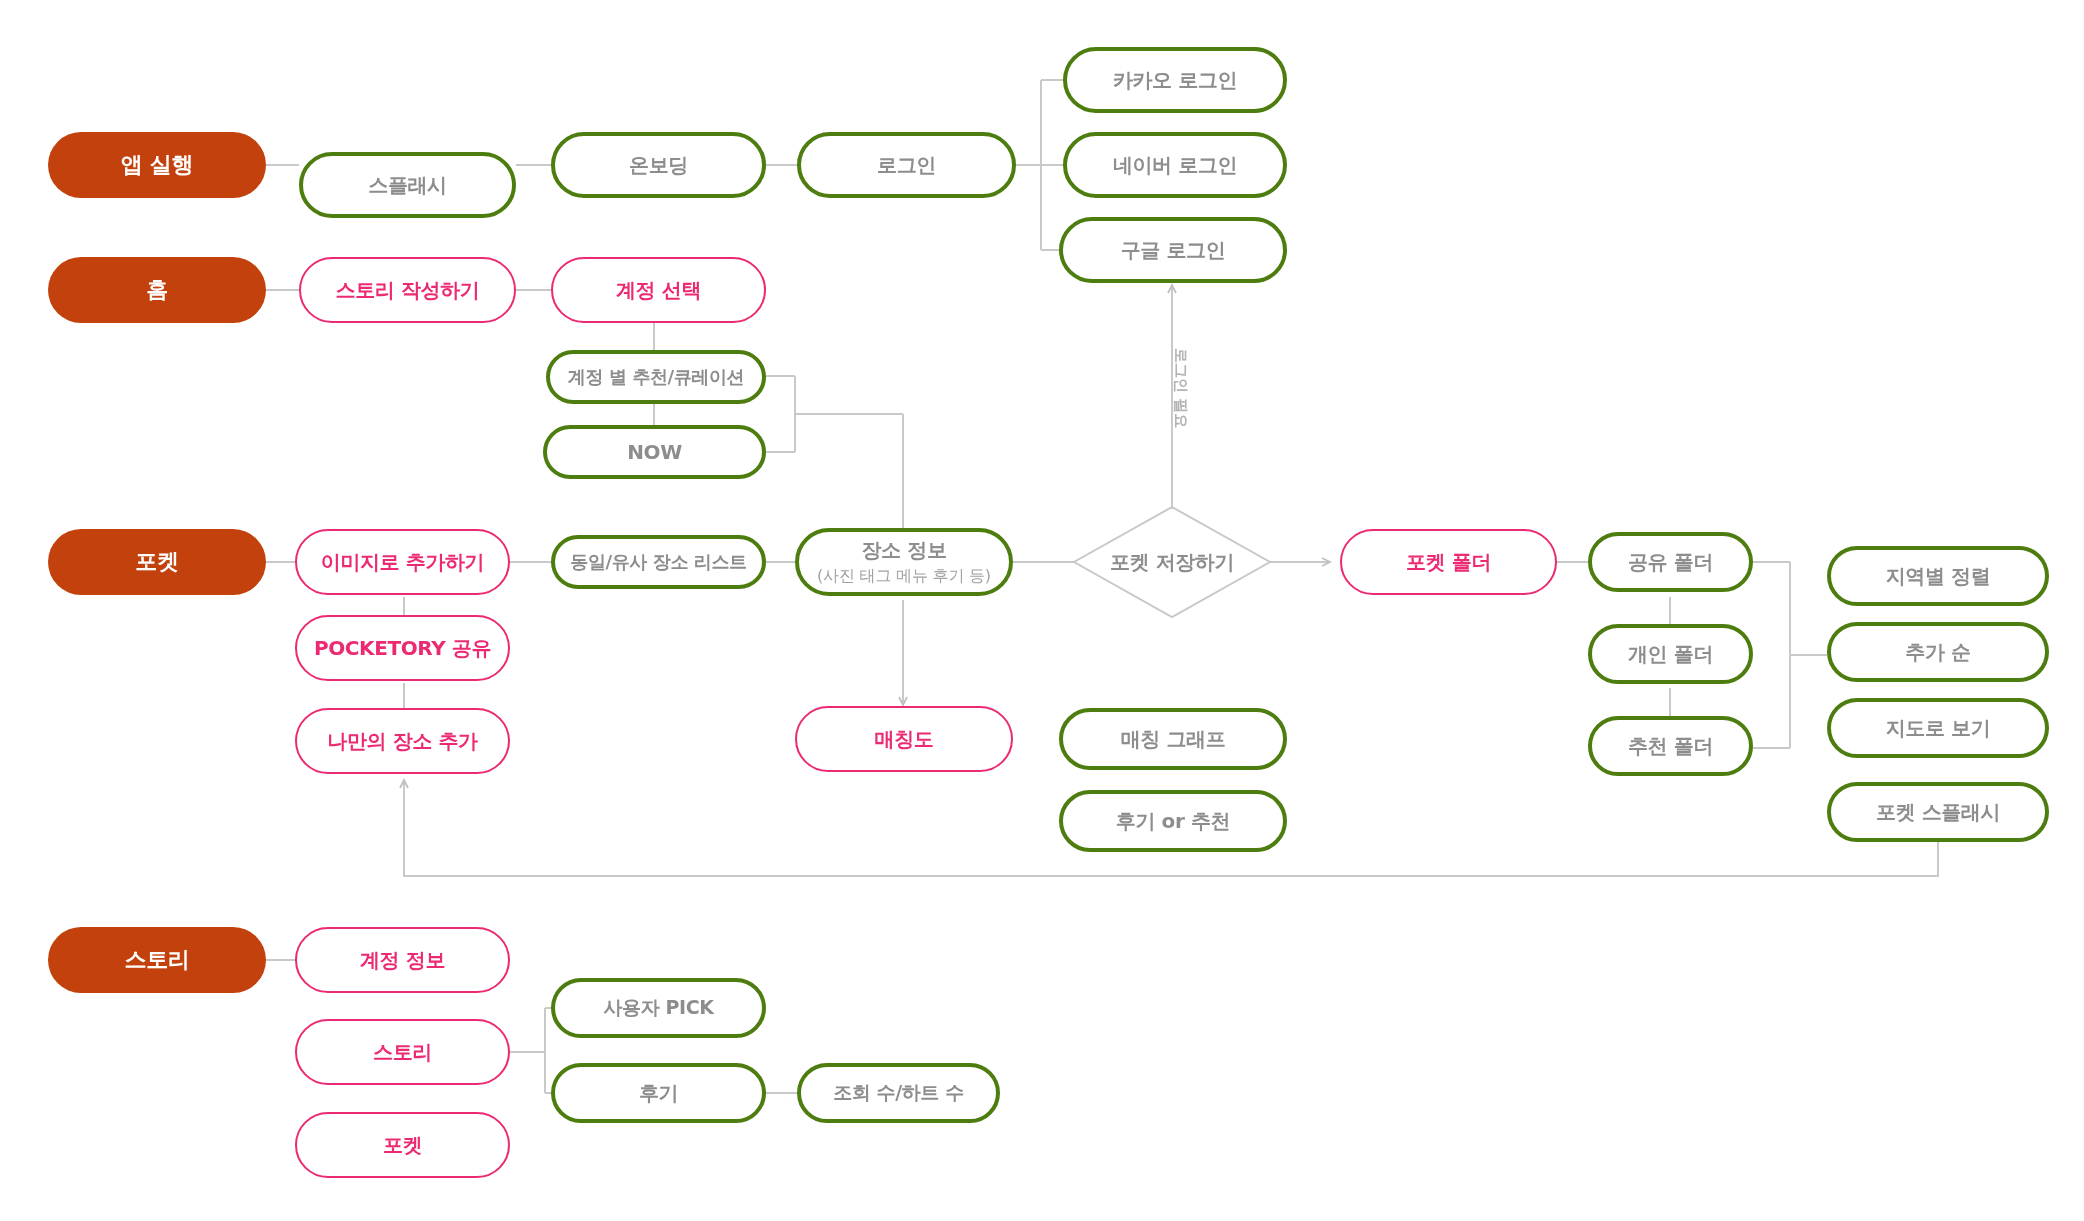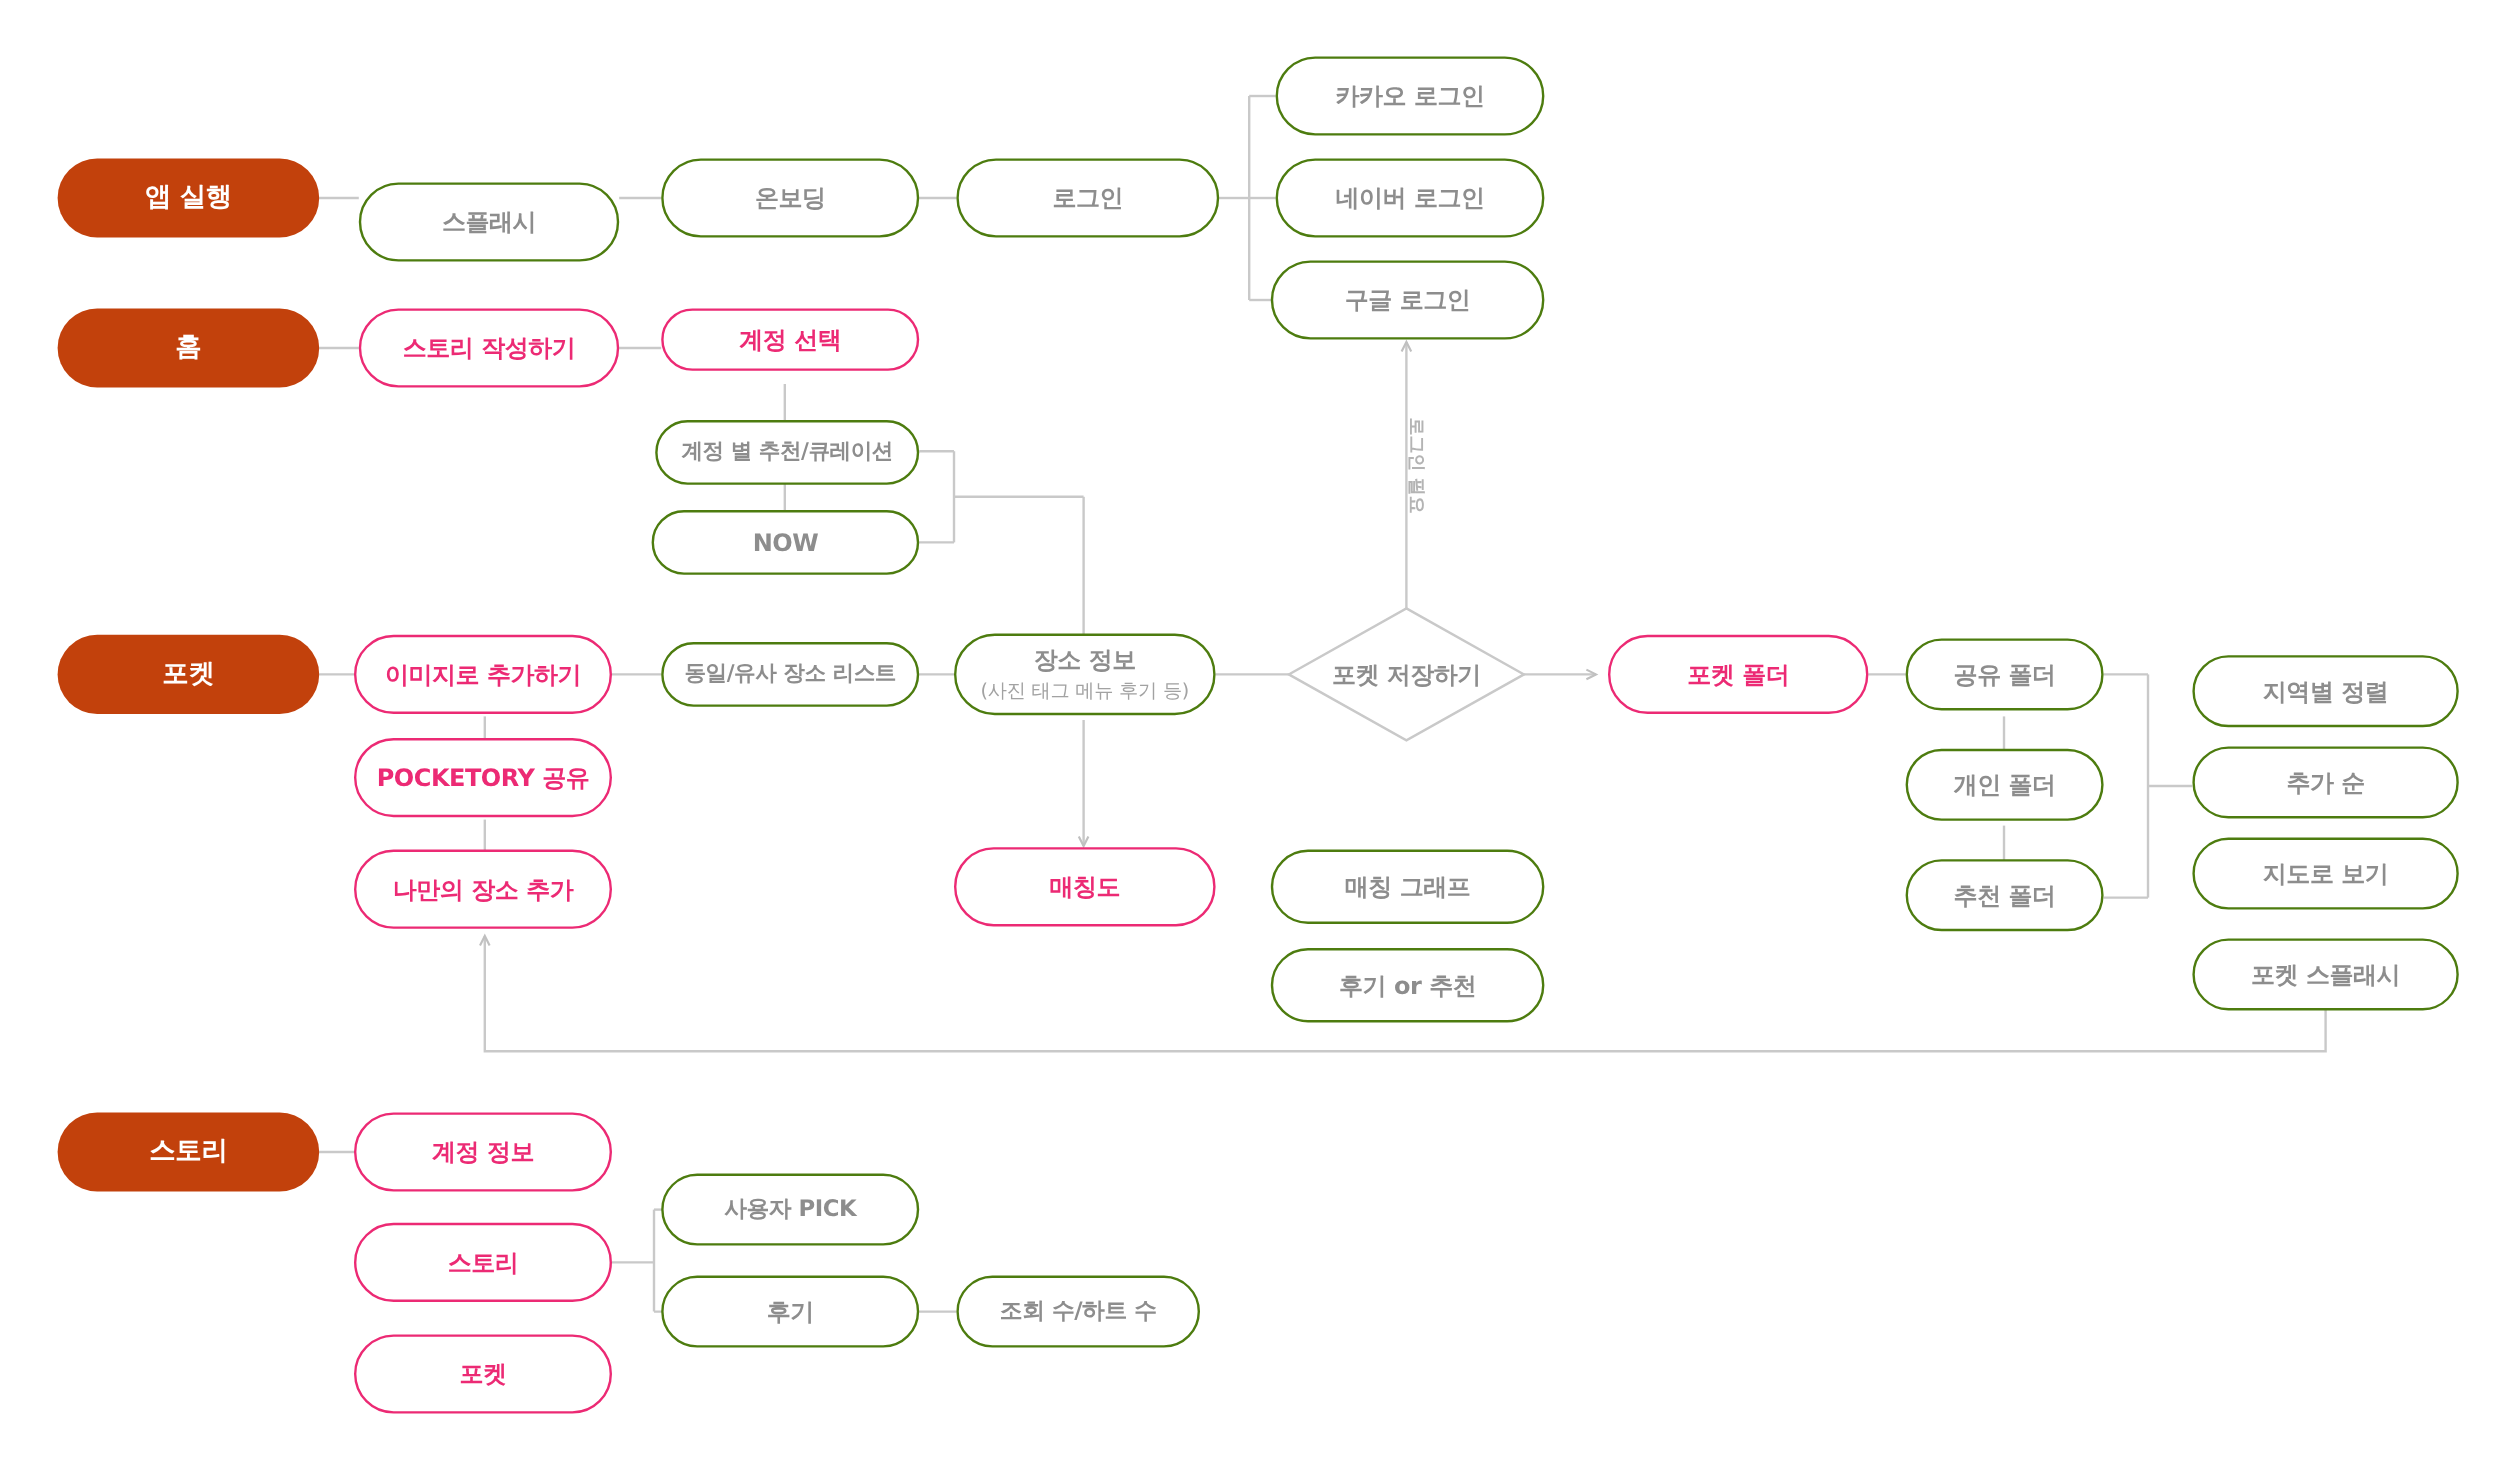--- a/index.html
+++ b/index.html
@@ -42,21 +42,21 @@
     background:#c2410c;
     border:none;
     color:#ffffff;
     font-weight:700;
     font-size:22px;
     letter-spacing:-0.3px;
     box-shadow:none;
   }
   
   .n-grey{
-    border:2px solid #4d7c0f;
+    border:4px solid #4d7c0f;
     color:#8d8d8d;
     font-weight:700;
     font-size:20px;
     letter-spacing:-0.4px;
   }
   .n-grey .sub{ color:#a2a2a2; font-weight:400; }
   
   .n-pink{
     border:2.5px solid #ec2a74;
     color:#ec2a74;
@@ -199,21 +199,21 @@
   <div class="node n-grey" style="left:1063px; top:132px; width:224px; height:66px;">
     <span class="lbl">네이버 로그인</span>
   </div>
   <div class="node n-grey" style="left:1059px; top:217px; width:228px; height:66px;">
     <span class="lbl">구글 로그인</span>
   </div>
 
   <div class="node n-pink" style="left:299px; top:257px; width:217px; height:66px;">
     <span class="lbl">스토리 작성하기</span>
   </div>
-  <div class="node n-pink" style="left:551px; top:257px; width:215px; height:52px;">
+  <div class="node n-pink" style="left:551px; top:257px; width:215px; height:66px;">
     <span class="lbl">계정 선택</span>
   </div>
   <div class="node n-grey" style="left:546px; top:350px; width:220px; height:54px; font-size:18px;">
     <span class="lbl">계정 별 추천/큐레이션</span>
   </div>
   <div class="node n-pink" style="left:295px; top:529px; width:215px; height:66px;">
     <span class="lbl">이미지로 추가하기</span>
   </div>
 
   <div class="node n-grey" style="left:543px; top:425px; width:223px; height:54px;">

